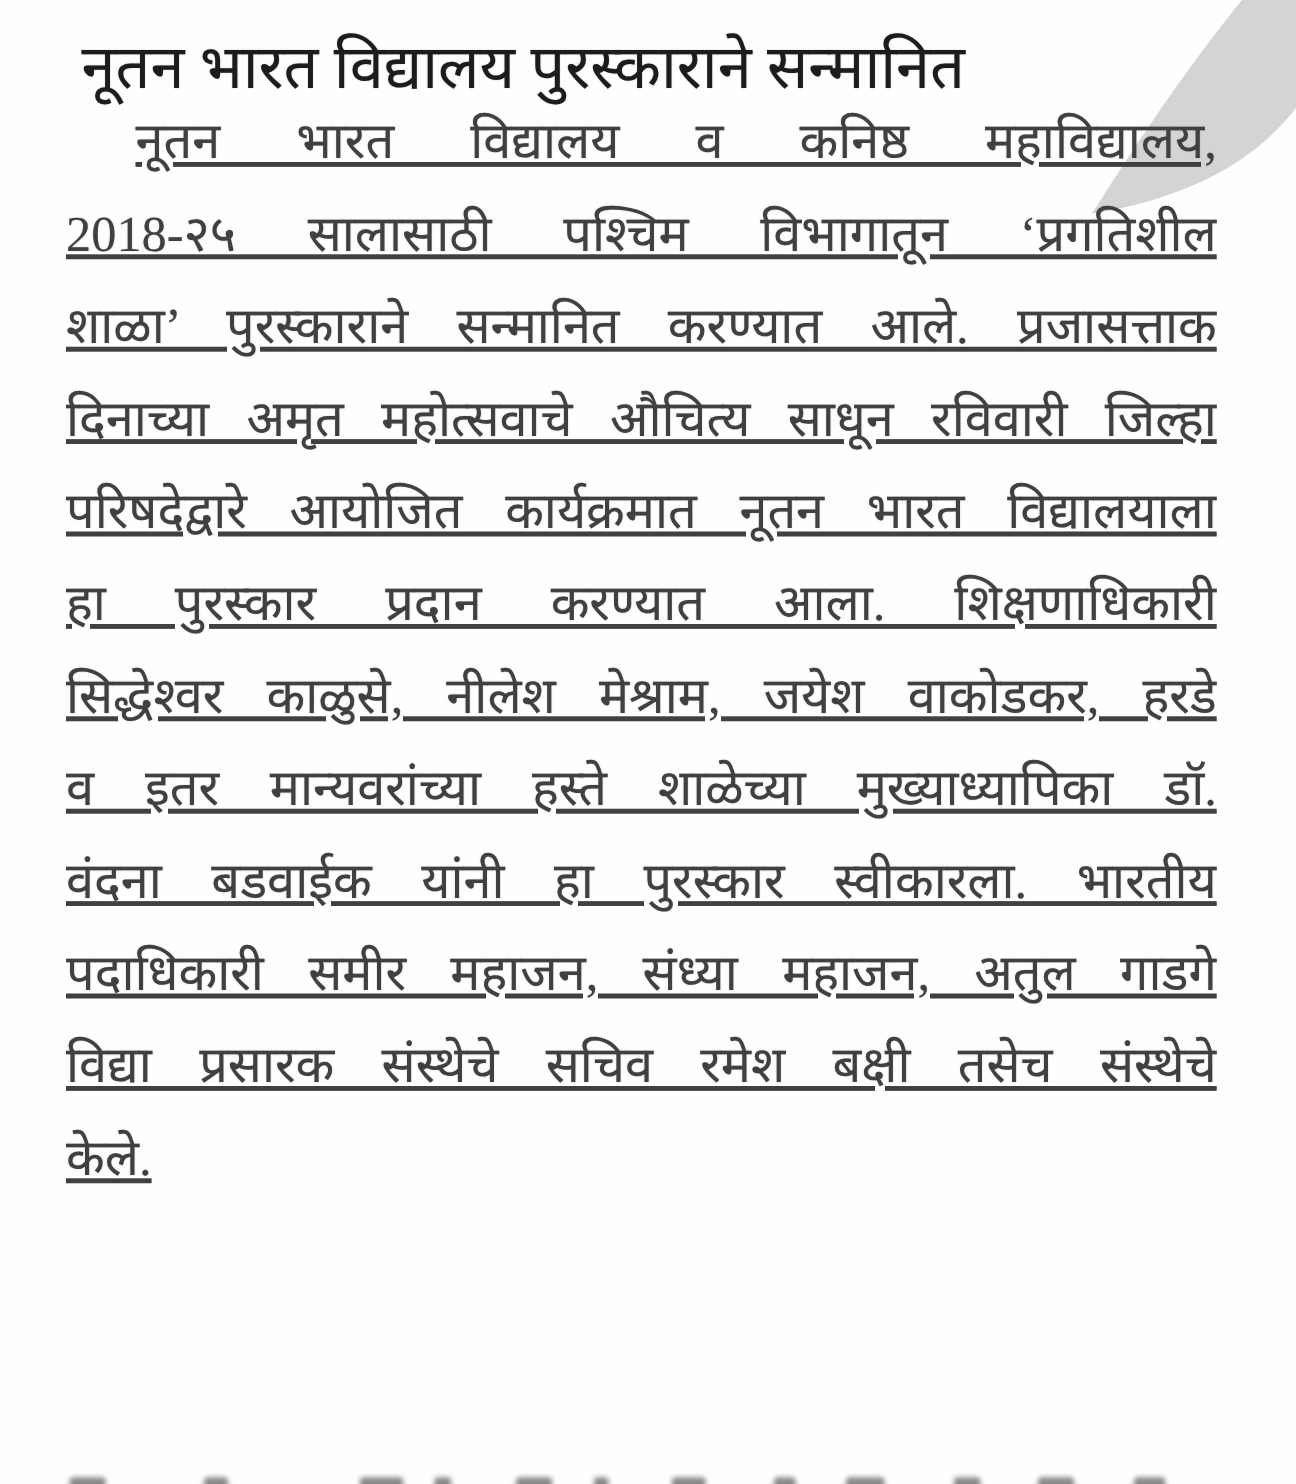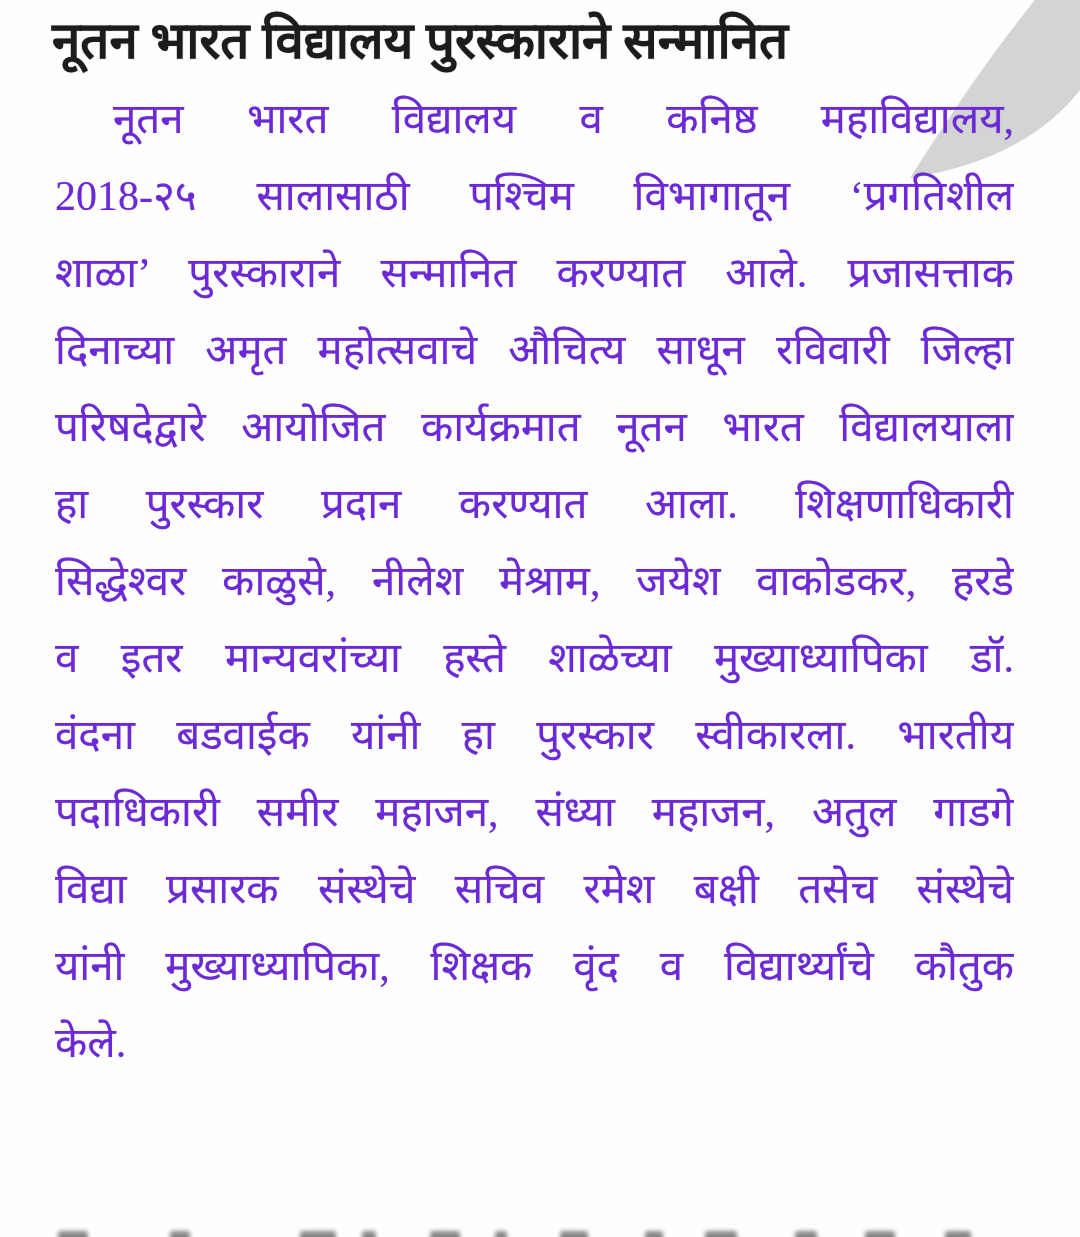--- a/index.html
+++ b/index.html
@@ -8,36 +8,37 @@
     width:1080px;height:1237px;
     background:#fefefe;
     overflow:hidden;
     font-family:"Liberation Serif","DejaVu Serif",serif;
     color:#1c1c1c;
   }
   
   .curl{position:absolute;top:0;right:0;width:270px;height:185px;z-index:1;}
   
   .headline{
-    position:absolute;left:52px;top:6px;right:70px;margin:0;
-    font-size:51px;font-weight:700;line-height:70px;
+    position:absolute;left:52px;top:6px;right:70px;margin:16px;
+    font-size:51px;font-weight:400;line-height:70px;
     letter-spacing:0px;z-index:2;
     text-shadow:0 0 1px rgba(25,25,25,.45);
     white-space:nowrap;
   }
   
   .body{
     position:absolute;left:55px;right:66px;top:86px;z-index:2;
   }
   .line{
     height:77px;overflow:hidden;
     font-size:42px;line-height:66px;
     text-align:justify;text-align-last:justify;
     text-shadow:0 0 1px rgba(25,25,25,.38);
-    color:#6d28d9;
+    color:#404040;
+    text-decoration:underline;
   }
   .line.indent{padding-left:58px;}
   .line.last{text-align-last:left;}
   
   .artifacts{position:absolute;left:0;right:0;bottom:0;height:16px;z-index:2;}
   .sp{
     position:absolute;bottom:-5px;height:11px;
     background:#4a4a4a;opacity:.65;
     filter:blur(2px);border-radius:3px;
   }
@@ -58,21 +59,20 @@
     <div class="line">2018-२५ सालासाठी पश्चिम विभागातून ‘प्रगतिशील</div>
     <div class="line">शाळा’ पुरस्काराने सन्मानित करण्यात आले. प्रजासत्ताक</div>
     <div class="line">दिनाच्या अमृत महोत्सवाचे औचित्य साधून रविवारी जिल्हा</div>
     <div class="line">परिषदेद्वारे आयोजित कार्यक्रमात नूतन भारत विद्यालयाला</div>
     <div class="line">हा पुरस्कार प्रदान करण्यात आला. शिक्षणाधिकारी</div>
     <div class="line">सिद्धेश्वर काळुसे, नीलेश मेश्राम, जयेश वाकोडकर, हरडे</div>
     <div class="line">व इतर मान्यवरांच्या हस्ते शाळेच्या मुख्याध्यापिका डॉ.</div>
     <div class="line">वंदना बडवाईक यांनी हा पुरस्कार स्वीकारला. भारतीय</div>
     <div class="line">पदाधिकारी समीर महाजन, संध्या महाजन, अतुल गाडगे</div>
     <div class="line">विद्या प्रसारक संस्थेचे सचिव रमेश बक्षी तसेच संस्थेचे</div>
-    <div class="line">यांनी मुख्याध्यापिका, शिक्षक वृंद व विद्यार्थ्यांचे कौतुक</div>
     <div class="line last">केले.</div>
   </div>
 
   <div class="artifacts">
     <span class="sp" style="left:58px;width:30px"></span>
     <span class="sp" style="left:170px;width:20px"></span>
     <span class="sp" style="left:300px;width:36px"></span>
     <span class="sp" style="left:362px;width:14px"></span>
     <span class="sp" style="left:430px;width:30px"></span>
     <span class="sp" style="left:495px;width:12px"></span>

